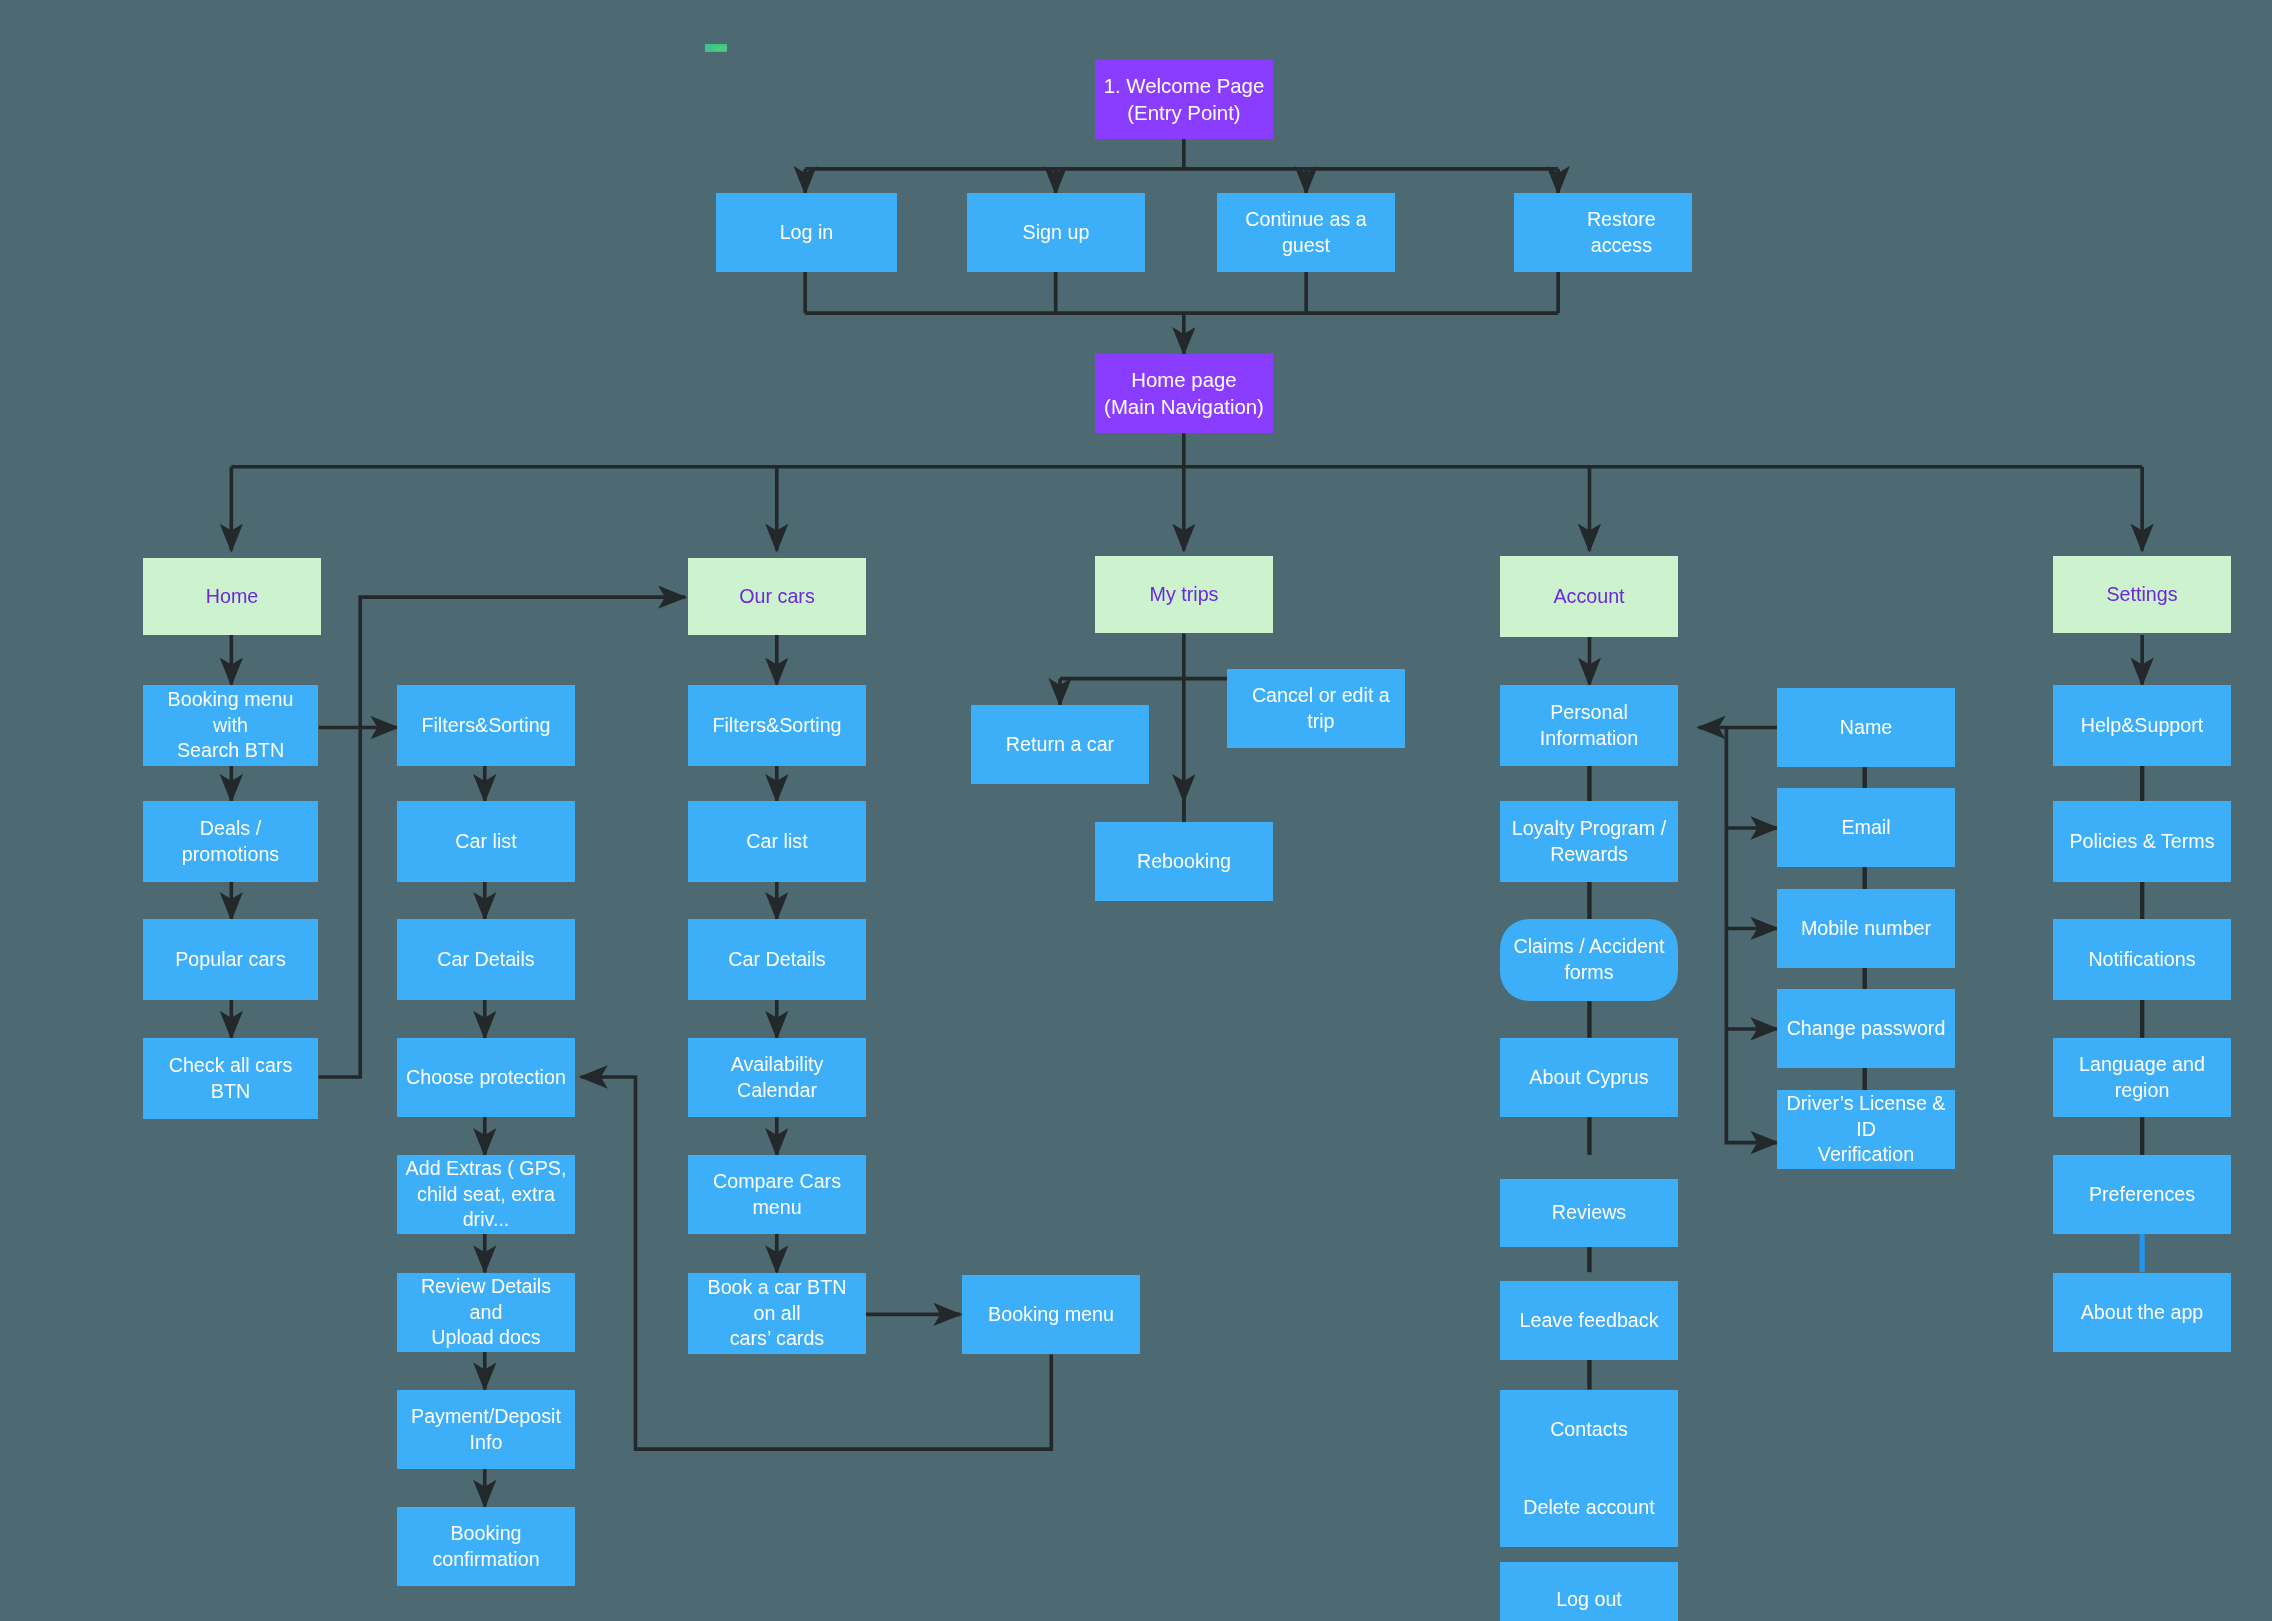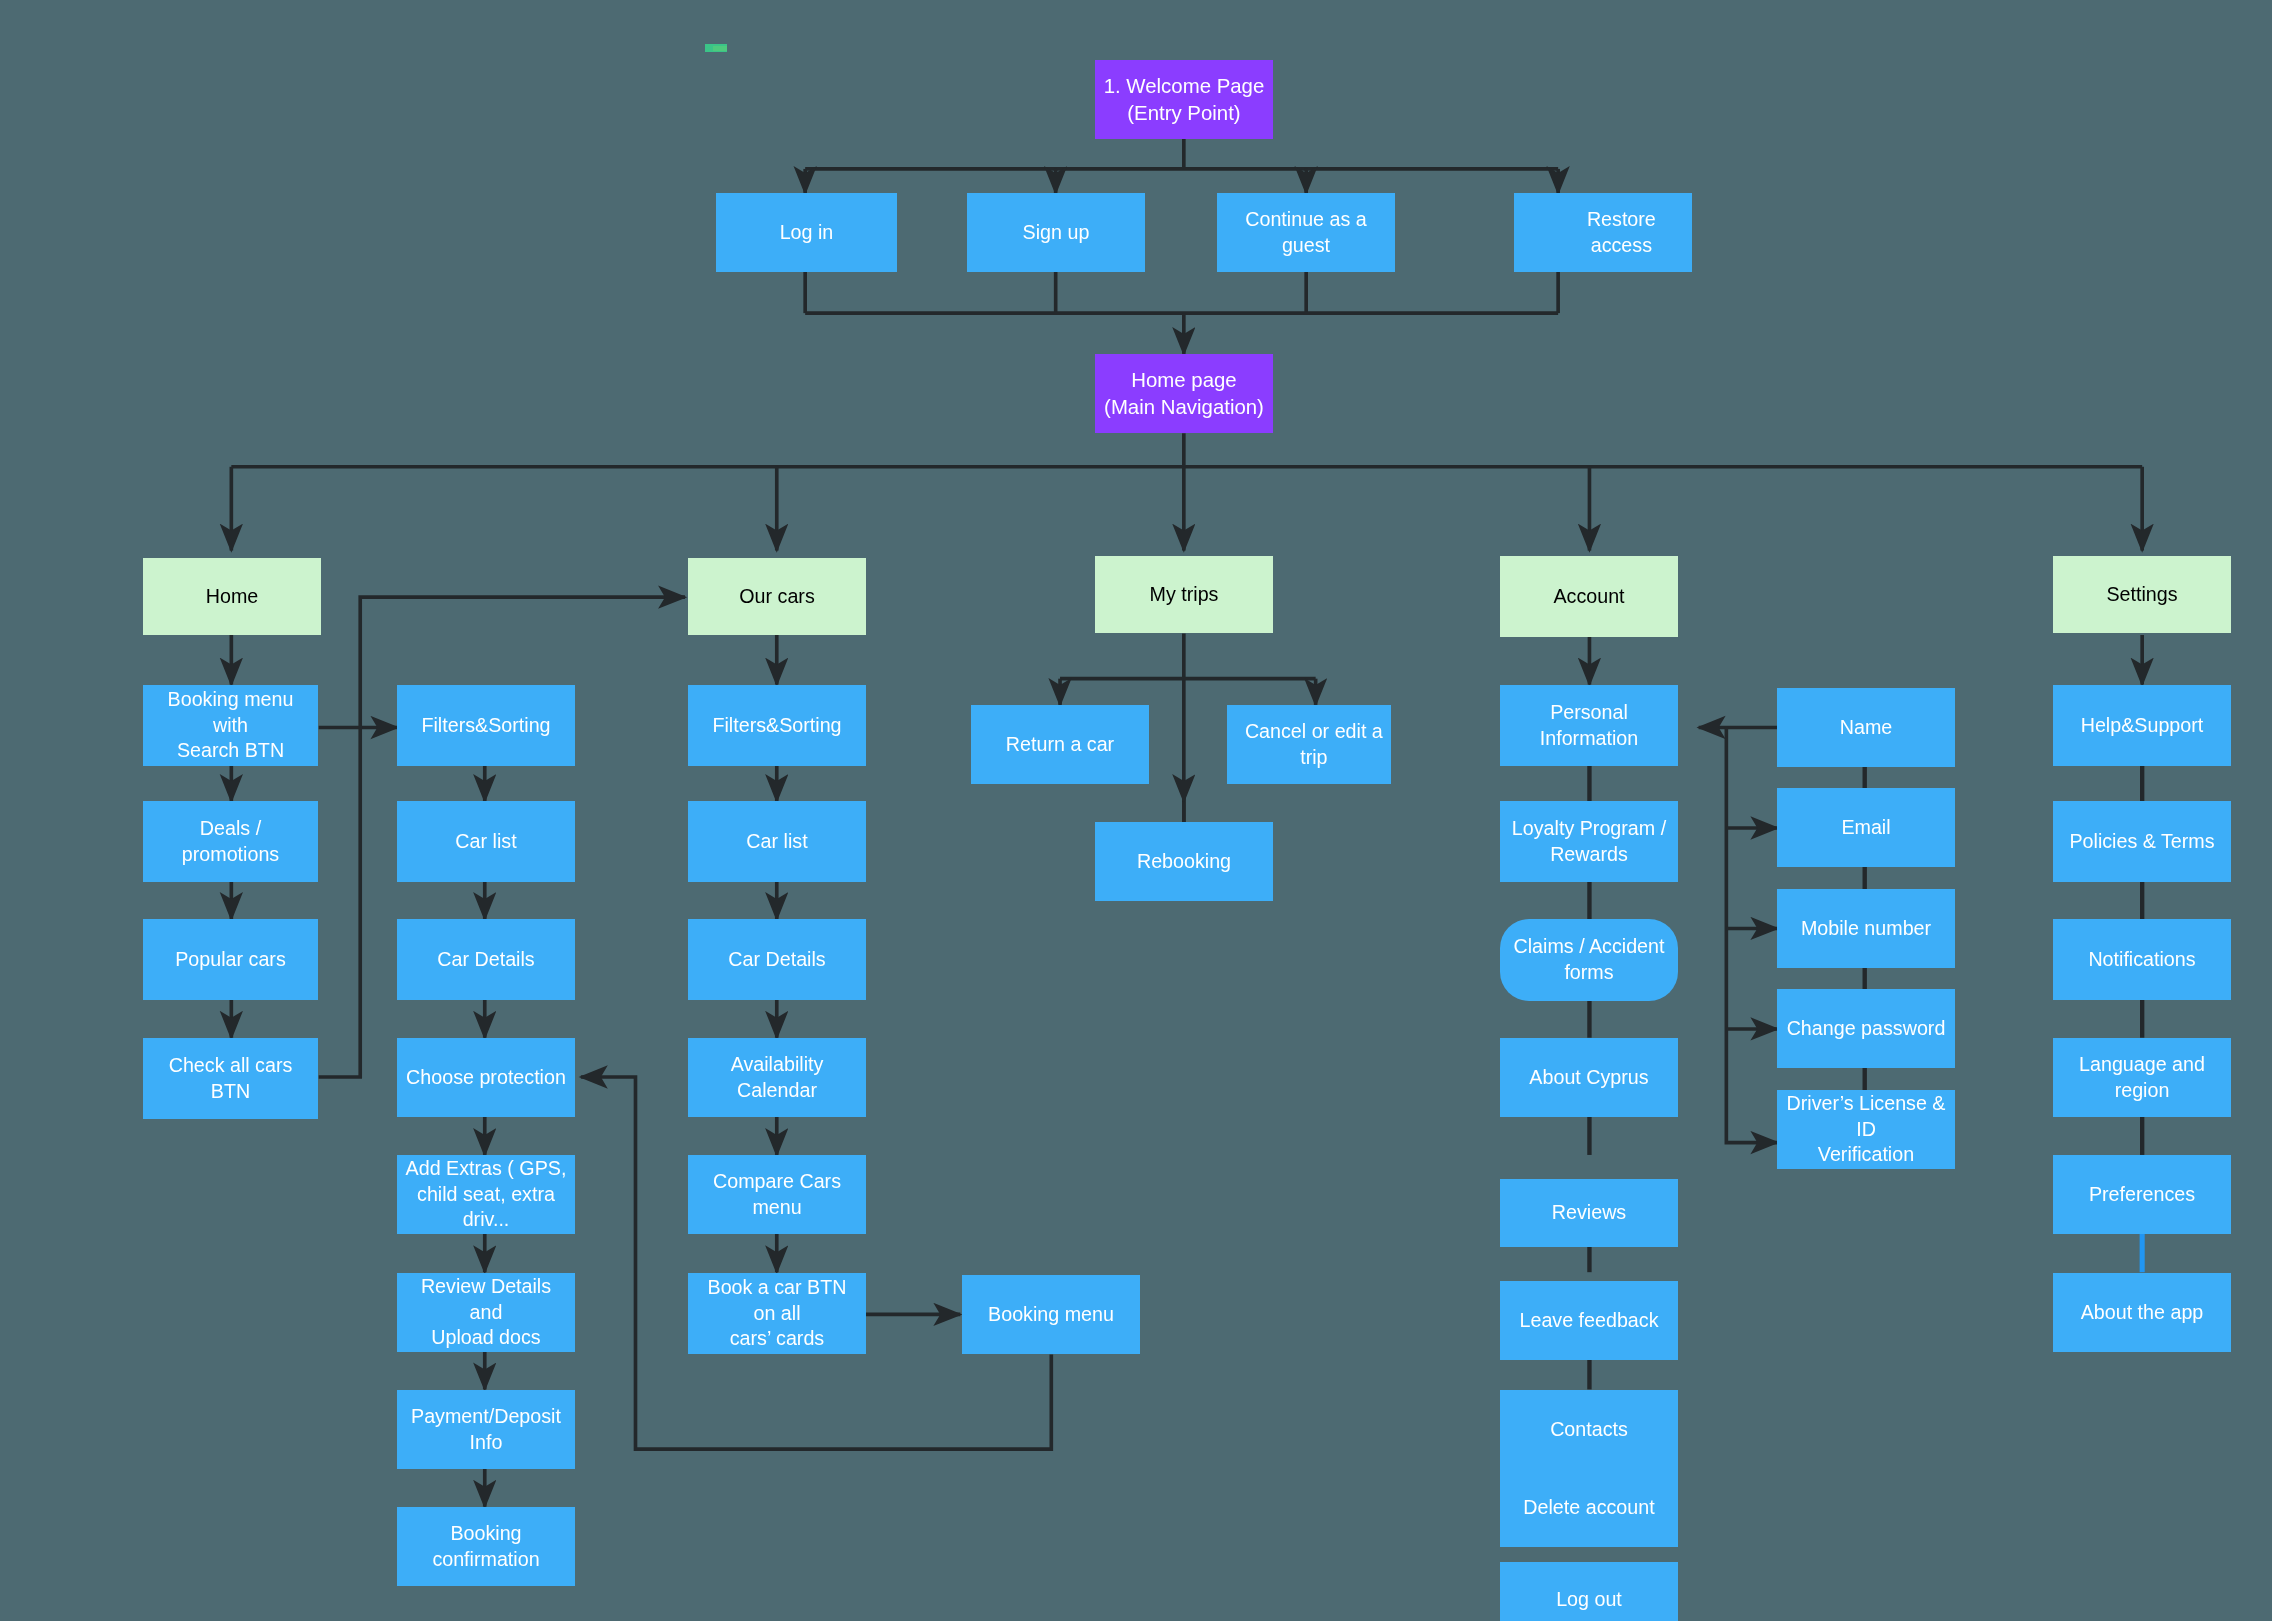--- a/index.html
+++ b/index.html
@@ -9,21 +9,21 @@
   }
   #canvas{position:absolute;inset:0;width:2273px;height:1621px;}
   svg.edges{position:absolute;left:0;top:0;width:2273px;height:1621px;pointer-events:none;}
   .node{
     position:absolute;box-sizing:border-box;
     display:flex;align-items:center;justify-content:flex-end;
     text-align:center;line-height:1.3;
     padding:2.9px 7.3px;
   }
   .node.blue{background:#3DAEF8;color:#FFFFFF;font-size:19.7px;}
-  .node.green{background:#CCF3CE;color:#000000;font-size:19.7px;}
+  .node.green{background:#CCF3CE;color:#6d28d9;font-size:19.7px;}
   .node.purple{background:#8B3DFF;color:#FFFFFF;font-size:20.4px;}
   .node .txt{white-space:pre-line;display:block;width:100%;}
   .marker-artifact{
     position:absolute;width:22px;height:8px;background:#3BC98A;
     opacity:.95;
   }
   .marker-artifact .a{position:absolute;left:0;top:0;width:5.1px;height:8px;background:#3BC98A;}
   .marker-artifact .b{position:absolute;left:8px;top:1.5px;width:14px;height:5.1px;background:#4FD07F;}
 </style>
 </head>
@@ -236,21 +236,21 @@
     <span class="txt">Book a car BTN on all
 cars’ cards</span>
   </div>
   <div class="node blue" style="left:962px;top:1275px;width:178px;height:79px;">
     <span class="txt">Booking menu</span>
   </div>
 
   <div class="node blue" style="left:971px;top:705px;width:178px;height:79px;">
     <span class="txt">Return a car</span>
   </div>
-  <div class="node blue" style="left:1227px;top:705px;width:164px;height:79px;padding-left:17px;">
+  <div class="node blue" style="left:1227px;top:669px;width:178px;height:79px;padding-left:17px;">
     <span class="txt">Cancel or edit a trip</span>
   </div>
   <div class="node blue" style="left:1095px;top:822px;width:178px;height:79px;">
     <span class="txt">Rebooking</span>
   </div>
 
   <div class="node blue" style="left:1500px;top:685px;width:178px;height:81px;">
     <span class="txt">Personal Information</span>
   </div>
   <div class="node blue" style="left:1500px;top:801px;width:178px;height:81px;">

